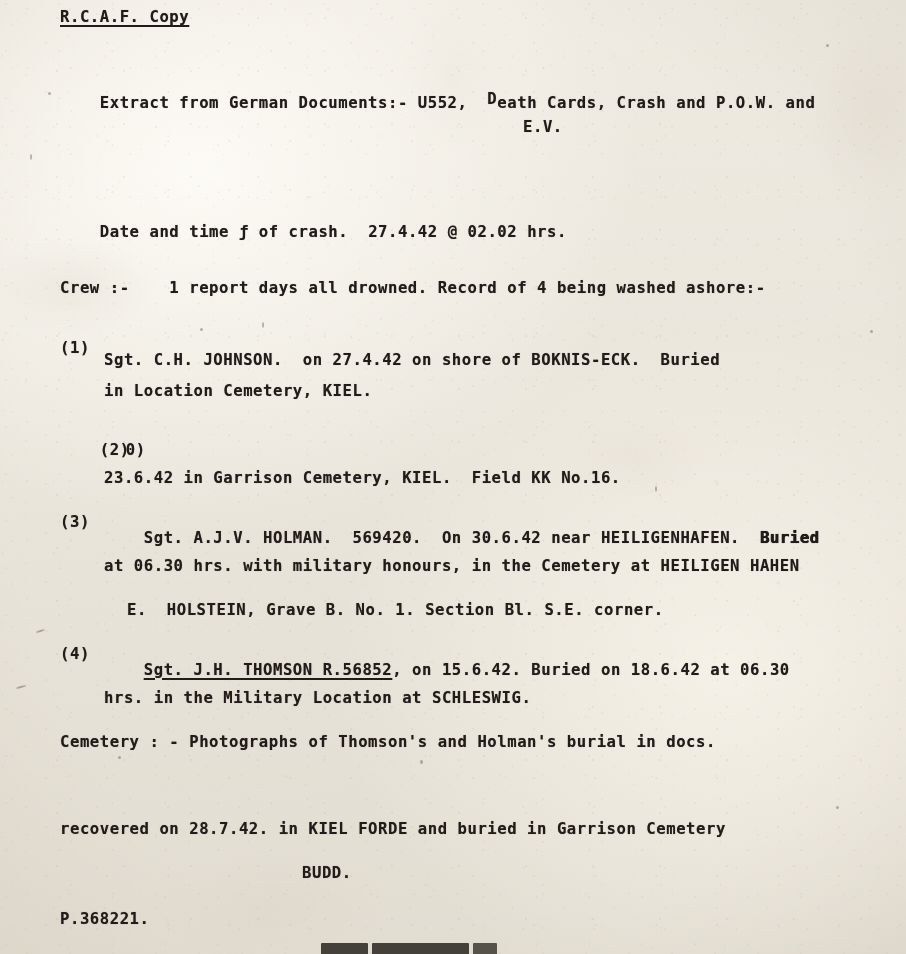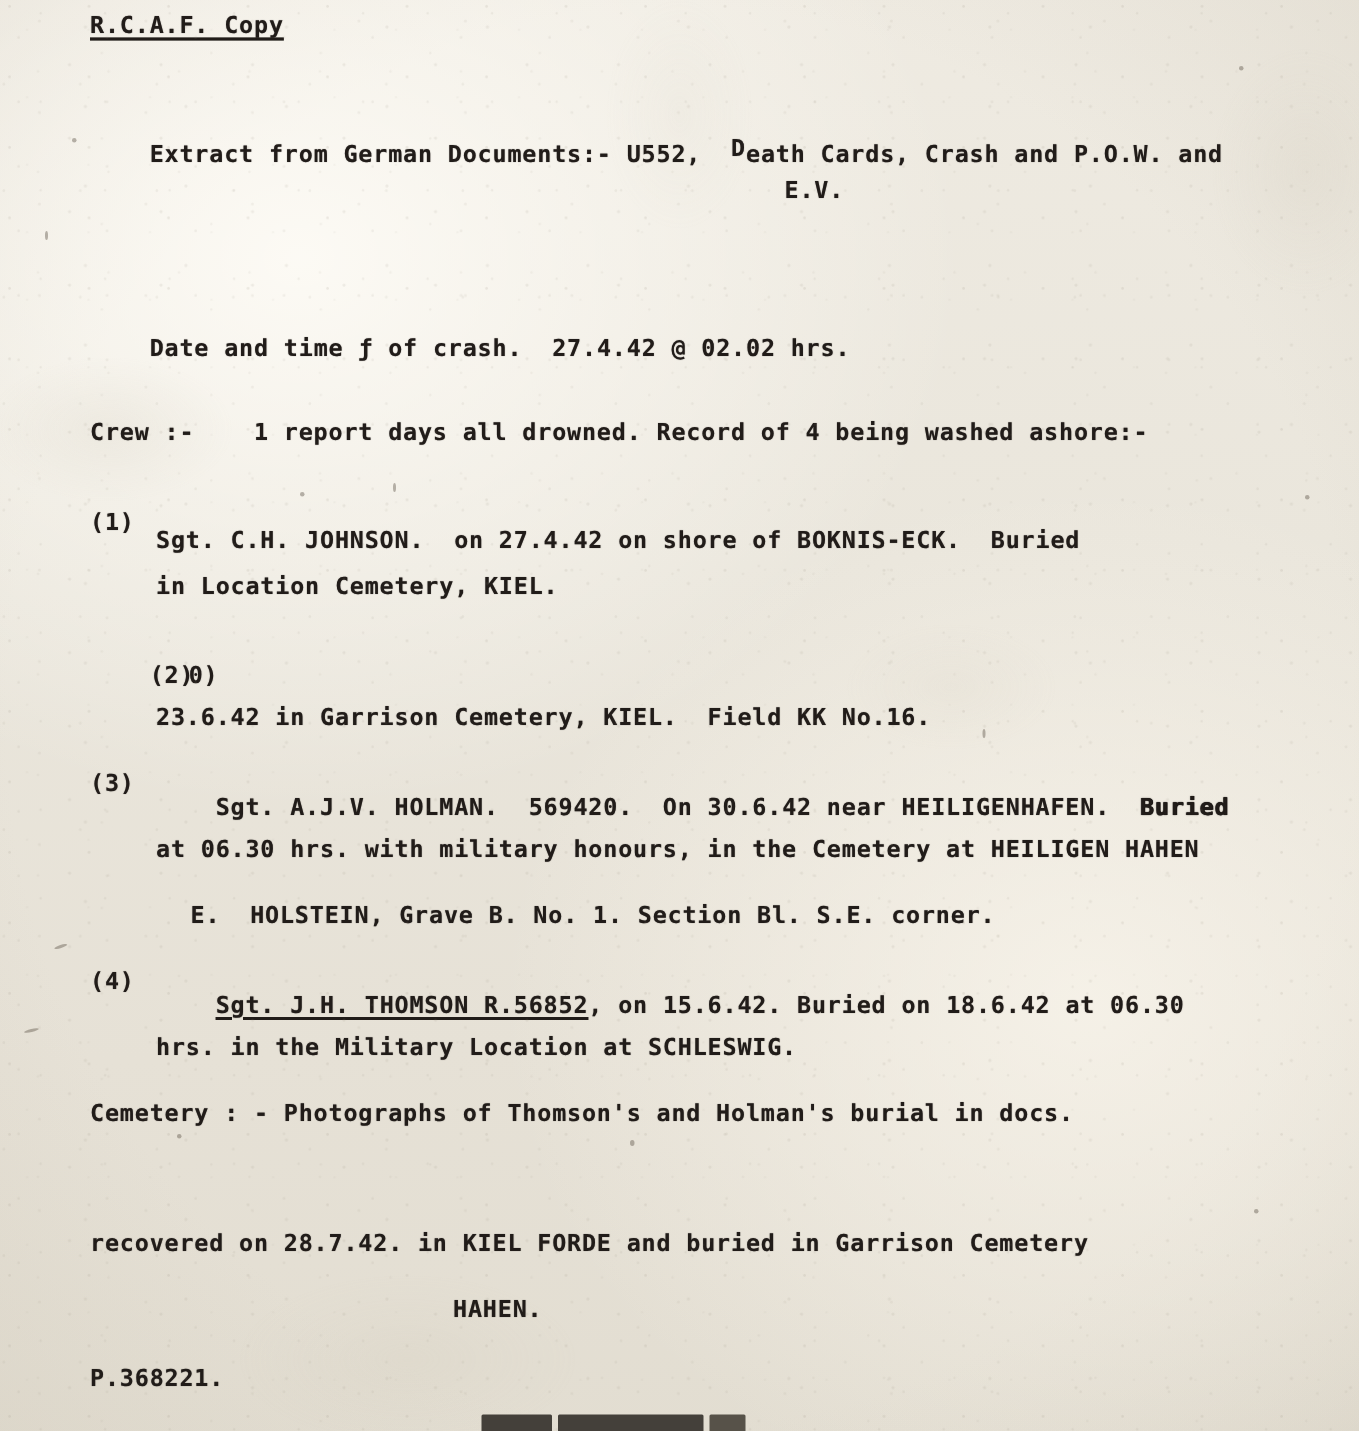--- a/index.html
+++ b/index.html
@@ -139,21 +139,21 @@
   <div class="line" style="left:104px; top:647px;">
     <span class="u">Sgt. J.H. THOMSON R.56852</span><span>, on 15.6.42. Buried on 18.6.42 at 06.30</span>
   </div>
   <div class="line" style="left:104px; top:691px;">hrs. in the Military Location at SCHLESWIG.</div>
 
   <div class="line" style="left:60px; top:735px;">Cemetery : - Photographs of Thomson's and Holman's burial in docs.</div>
 
 
   <div class="line" style="left:60px; top:822px;">recovered on 28.7.42. in KIEL FORDE and buried in Garrison Cemetery</div>
 
-  <div class="line" style="left:302px; top:866px;">HAHEN.</div>
+  <div class="line" style="left:302px; top:866px;">BUDD.</div>
 
   <div class="line" style="left:60px; top:912px;">P.368221.</div>
 
   <div class="speck" style="left:826px; top:44px;  width:3px; height:3px;"></div>
   <div class="speck" style="left:48px;  top:92px;  width:3px; height:3px;"></div>
   <div class="speck" style="left:30px;  top:154px; width:2px; height:6px;"></div>
   <div class="speck" style="left:262px; top:322px; width:2px; height:6px;"></div>
   <div class="speck" style="left:200px; top:328px; width:3px; height:3px;"></div>
   <div class="speck" style="left:36px;  top:630px; width:9px; height:2px; transform:rotate(-18deg);"></div>
   <div class="speck" style="left:16px;  top:686px; width:10px; height:2px; transform:rotate(-14deg);"></div>

